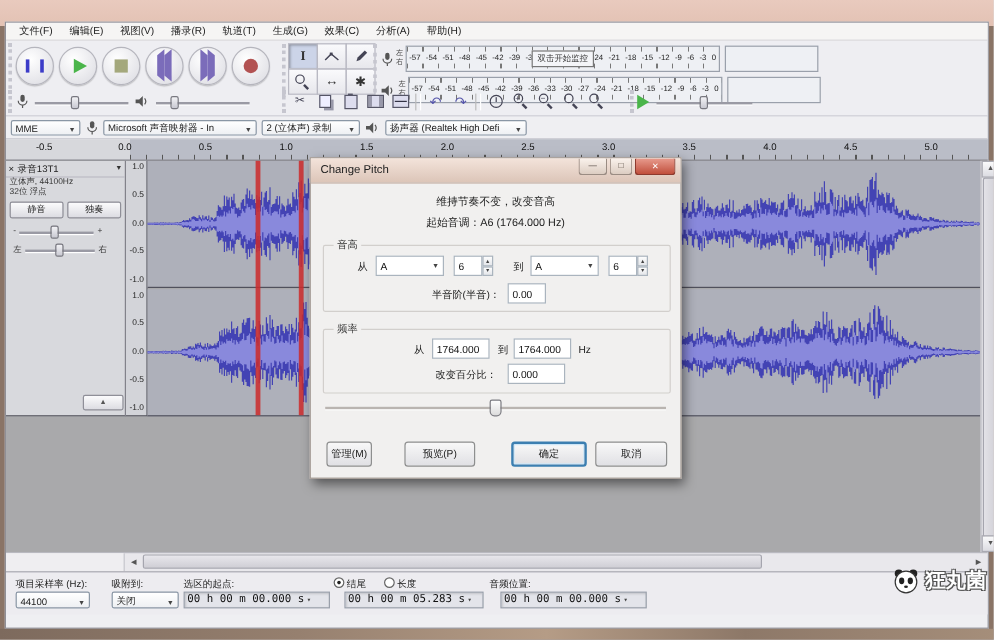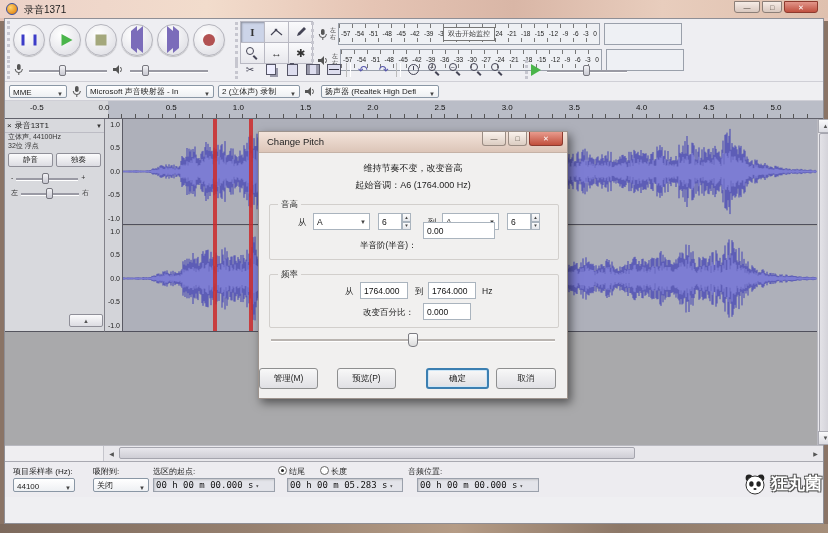--- a/index.html
+++ b/index.html
@@ -163,32 +163,34 @@
   .wm-brand{display:flex;align-items:center;justify-content:flex-end;gap:4px;font-weight:bold;font-size:17px;
     text-shadow:1px 1px 0 #555,-1px -1px 0 #555,1px -1px 0 #555,-1px 1px 0 #555;}
   .wm-line2{font-size:21px;letter-spacing:2px;margin-top:2px;text-shadow:1px 1px 2px rgba(40,40,40,.8);}
   .ibeam{font-family:"Liberation Serif","DejaVu Serif",serif;font-weight:bold;}
 </style>
 </head>
 <body>
 
 <div class="stage">
 
-  <div class="titlebar">
-    <span class="app-icon"></span>
-    <span class="window-title">录音1371</span>
-    <span class="win-controls">
-      <span class="win-btn min">—</span>
-      <span class="win-btn max">□</span>
-      <span class="win-btn close">✕</span>
-    </span>
-  </div>
 
   <div class="window">
 
+    <div class="menubar">
+        <span class="menu-item">文件(F)</span>
+        <span class="menu-item">编辑(E)</span>
+        <span class="menu-item">视图(V)</span>
+        <span class="menu-item">播录(R)</span>
+        <span class="menu-item">轨道(T)</span>
+        <span class="menu-item">生成(G)</span>
+        <span class="menu-item">效果(C)</span>
+        <span class="menu-item">分析(A)</span>
+        <span class="menu-item">帮助(H)</span>
+      </div>
 
     <div class="toolbars">
 
       <div class="tb transport">
         <div class="tbtn">
             <i class="ic-pause"></i>
           </div>
         <div class="tbtn">
             <i class="ic-play"></i>
           </div>
@@ -570,21 +572,21 @@
           <span class="arr">▼</span>
         </div>
       <div class="fld" style="left:237px;top:8px;width:24px">
           <span>6</span>
         </div>
       <span class="spin" style="left:261px;top:8px">
           <b>▲</b>
           <b>▼</b>
         </span>
       <span class="dlbl" style="left:90px;top:35px">半音阶(半音)：</span>
-      <div class="fld" style="left:153px;top:17px;width:72px">
+      <div class="fld" style="left:153px;top:31px;width:32px">
           <span>0.00</span>
         </div>
     </div>
 
     <div class="group" style="top:142px;height:52px">
       <span class="legend">频率</span>
       <span class="dlbl" style="left:75px;top:11px">从</span>
       <div class="fld" style="left:90px;top:7px;width:48px">
           <span>1764.000</span>
         </div>
@@ -597,21 +599,21 @@
       <div class="fld" style="left:153px;top:28px;width:48px">
           <span>0.000</span>
         </div>
     </div>
 
     <div class="dslider">
         <span class="gro"></span>
         <span class="th"></span>
       </div>
 
-    <div class="dbtn" style="left:0;width:59px">管理(M)</div>
+    <div class="dbtn" style="left:13px;width:38px">管理(M)</div>
     <div class="dbtn" style="left:78px;width:59px">预览(P)</div>
     <div class="dbtn ok" style="left:167px;width:63px">确定</div>
     <div class="dbtn" style="left:237px;width:60px">取消</div>
   </div>
 
   <div class="watermark">
     <div class="wm-brand">
       <svg width="24" height="22">
         <circle cx="6" cy="5" r="3.4" fill="#222"></circle>
           <circle cx="18" cy="5" r="3.4" fill="#222"></circle>

